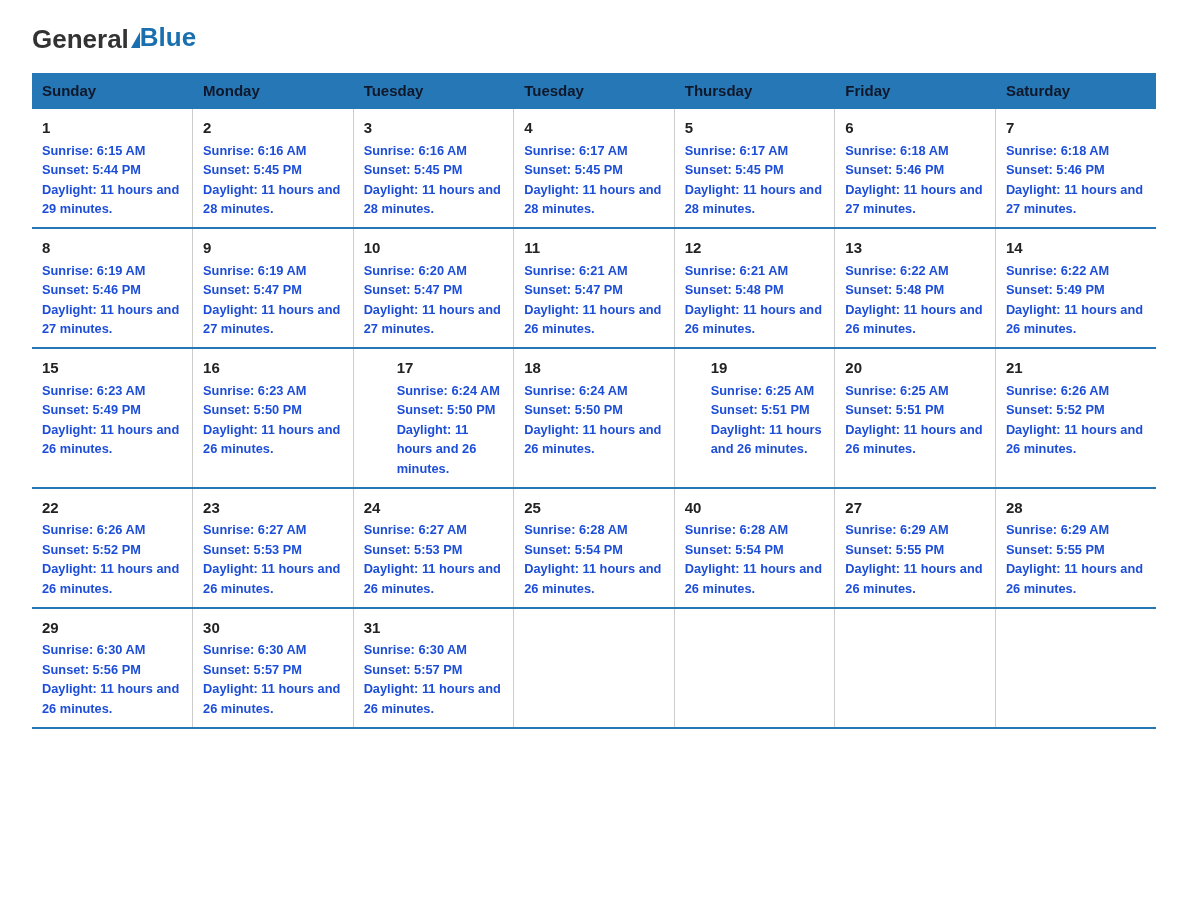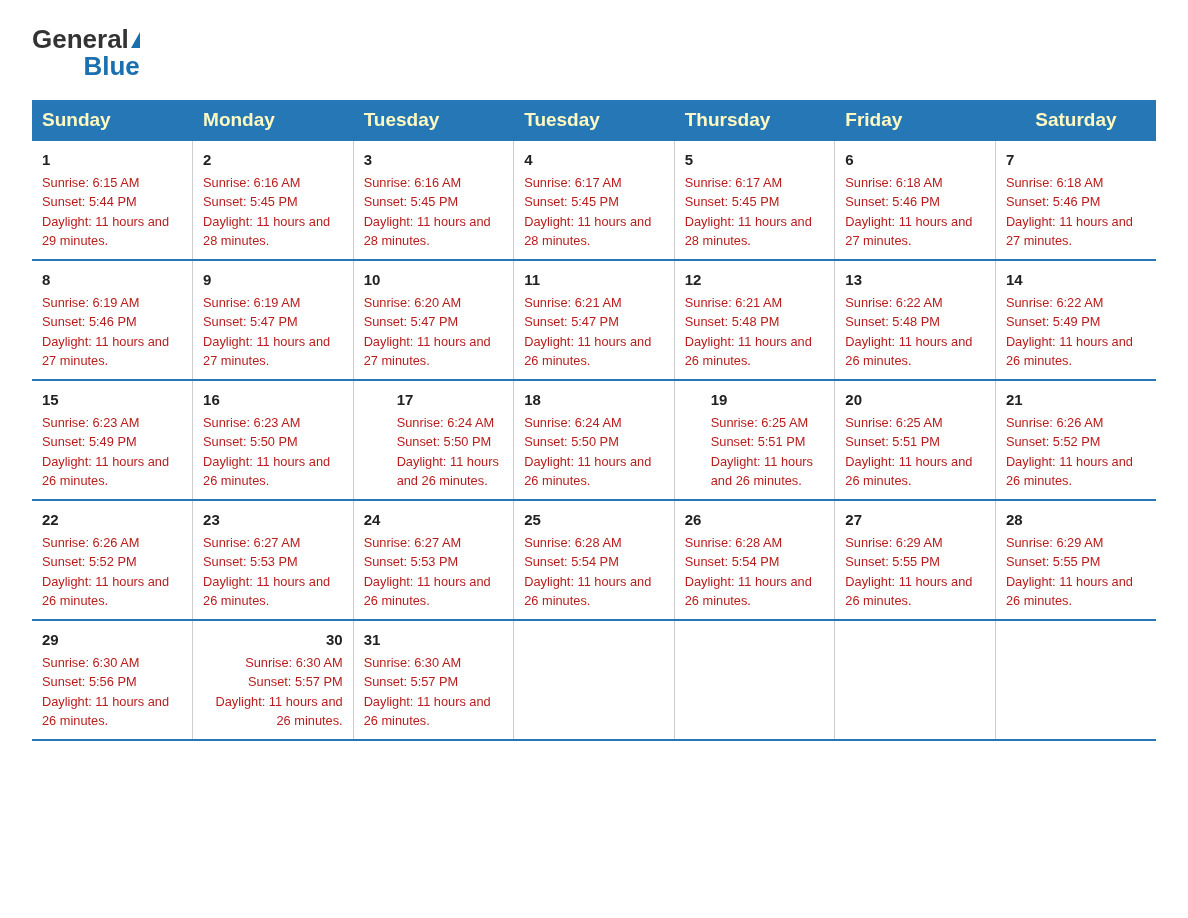--- a/index.html
+++ b/index.html
@@ -11,22 +11,22 @@
       min-height: 918px;
     }
     .header {
       display: flex;
       justify-content: space-between;
       align-items: flex-start;
       margin-bottom: 18px;
     }
     .logo {
       display: flex;
-      flex-direction: column;
-      align-items: flex-end;
+      flex-direction: row;
+      align-items: center;
     }
     .logo-triangle {
       display: inline-block;
       width: 0;
       height: 0;
       border-left: 9px solid transparent;
       border-right: 0px solid transparent;
       border-bottom: 16px solid #1a6faf;
       margin-left: 2px;
       vertical-align: middle;
@@ -50,60 +50,60 @@
       color: #444;
       margin-top: 4px;
     }
     table {
       width: 100%;
       border-collapse: collapse;
       font-size: 13.5px;
     }
     thead tr th {
       background-color: #2577b5;
-      color: #fef9c3;
+      color: #0f172a;
       padding: 8px 10px;
       text-align: left;
-      font-size: 19px;
+      font-size: 15px;
       font-weight: bold;
       border: 1px solid #2577b5;
     }
     tbody tr td {
       border: 1px solid #ccc;
       padding: 8px 10px;
       vertical-align: top;
       width: 14.28%;
       line-height: 1.45;
       color: #222;
     }
     tbody tr td .day-num {
       font-size: 15px;
       font-weight: bold;
       display: block;
       margin-bottom: 2px;
     }
     tbody tr td .day-info {
       font-size: 12.8px;
-      color: #b91c1c;
+      color: #1d4ed8;
+      font-weight: bold;
     }
     tbody tr:last-child td {
       border-bottom: 2px solid #2577b5;
     }
     tbody tr td:first-child {
       border-left: none;
     }
     tbody tr td:last-child {
       border-right: none;
     }
     thead tr th:first-child {
       border-left: none;
     }
     thead tr th:last-child {
       border-right: none;
-      text-align: center;
     }
     .row-divider {
       border-top: 2px solid #2577b5 !important;
     }
     .empty-cell {
       background: #fff;
     }
   </style>
 </head>
 <body>
@@ -160,27 +160,27 @@
         <td style="border-top: 2px solid rgb(37, 119, 181);"><span class="day-num">18</span><span class="day-info">Sunrise: 6:24 AM<br>Sunset: 5:50 PM<br>Daylight: 11 hours and 26 minutes.</span></td>
         <td style="border-top: 2px solid rgb(37, 119, 181); padding-left: 36px;"><span class="day-num">19</span><span class="day-info">Sunrise: 6:25 AM<br>Sunset: 5:51 PM<br>Daylight: 11 hours and 26 minutes.</span></td>
         <td style="border-top: 2px solid rgb(37, 119, 181);"><span class="day-num">20</span><span class="day-info">Sunrise: 6:25 AM<br>Sunset: 5:51 PM<br>Daylight: 11 hours and 26 minutes.</span></td>
         <td style="border-top: 2px solid rgb(37, 119, 181);"><span class="day-num">21</span><span class="day-info">Sunrise: 6:26 AM<br>Sunset: 5:52 PM<br>Daylight: 11 hours and 26 minutes.</span></td>
       </tr>
       <tr>
         <td style="border-top: 2px solid rgb(37, 119, 181);"><span class="day-num">22</span><span class="day-info">Sunrise: 6:26 AM<br>Sunset: 5:52 PM<br>Daylight: 11 hours and 26 minutes.</span></td>
         <td style="border-top: 2px solid rgb(37, 119, 181);"><span class="day-num">23</span><span class="day-info">Sunrise: 6:27 AM<br>Sunset: 5:53 PM<br>Daylight: 11 hours and 26 minutes.</span></td>
         <td style="border-top: 2px solid rgb(37, 119, 181);"><span class="day-num">24</span><span class="day-info">Sunrise: 6:27 AM<br>Sunset: 5:53 PM<br>Daylight: 11 hours and 26 minutes.</span></td>
         <td style="border-top: 2px solid rgb(37, 119, 181);"><span class="day-num">25</span><span class="day-info">Sunrise: 6:28 AM<br>Sunset: 5:54 PM<br>Daylight: 11 hours and 26 minutes.</span></td>
-        <td style="border-top: 2px solid rgb(37, 119, 181);"><span class="day-num">26</span><span class="day-info">Sunrise: 6:28 AM<br>Sunset: 5:54 PM<br>Daylight: 11 hours and 26 minutes.</span></td>
+        <td style="border-top: 2px solid rgb(37, 119, 181);"><span class="day-num">40</span><span class="day-info">Sunrise: 6:28 AM<br>Sunset: 5:54 PM<br>Daylight: 11 hours and 26 minutes.</span></td>
         <td style="border-top: 2px solid rgb(37, 119, 181); margin-top: 32px;"><span class="day-num">27</span><span class="day-info">Sunrise: 6:29 AM<br>Sunset: 5:55 PM<br>Daylight: 11 hours and 26 minutes.</span></td>
         <td style="border-top: 2px solid rgb(37, 119, 181);"><span class="day-num">28</span><span class="day-info">Sunrise: 6:29 AM<br>Sunset: 5:55 PM<br>Daylight: 11 hours and 26 minutes.</span></td>
       </tr>
       <tr>
         <td style="border-top: 2px solid rgb(37, 119, 181);"><span class="day-num">29</span><span class="day-info">Sunrise: 6:30 AM<br>Sunset: 5:56 PM<br>Daylight: 11 hours and 26 minutes.</span></td>
-        <td style="border-top: 2px solid rgb(37, 119, 181); text-align: right;"><span class="day-num">30</span><span class="day-info">Sunrise: 6:30 AM<br>Sunset: 5:57 PM<br>Daylight: 11 hours and 26 minutes.</span></td>
+        <td style="border-top: 2px solid rgb(37, 119, 181);"><span class="day-num">30</span><span class="day-info">Sunrise: 6:30 AM<br>Sunset: 5:57 PM<br>Daylight: 11 hours and 26 minutes.</span></td>
         <td style="border-top: 2px solid rgb(37, 119, 181); margin-top: 48px;"><span class="day-num">31</span><span class="day-info">Sunrise: 6:30 AM<br>Sunset: 5:57 PM<br>Daylight: 11 hours and 26 minutes.</span></td>
         <td class="empty-cell" style="border-top: 2px solid rgb(37, 119, 181);">&nbsp;</td>
         <td class="empty-cell" style="border-top: 2px solid rgb(37, 119, 181);">&nbsp;</td>
         <td class="empty-cell" style="border-top: 2px solid rgb(37, 119, 181);">&nbsp;</td>
         <td class="empty-cell" style="border-top: 2px solid rgb(37, 119, 181);">&nbsp;</td>
       </tr>
     </tbody>
 </table>
 
 </body></html>

